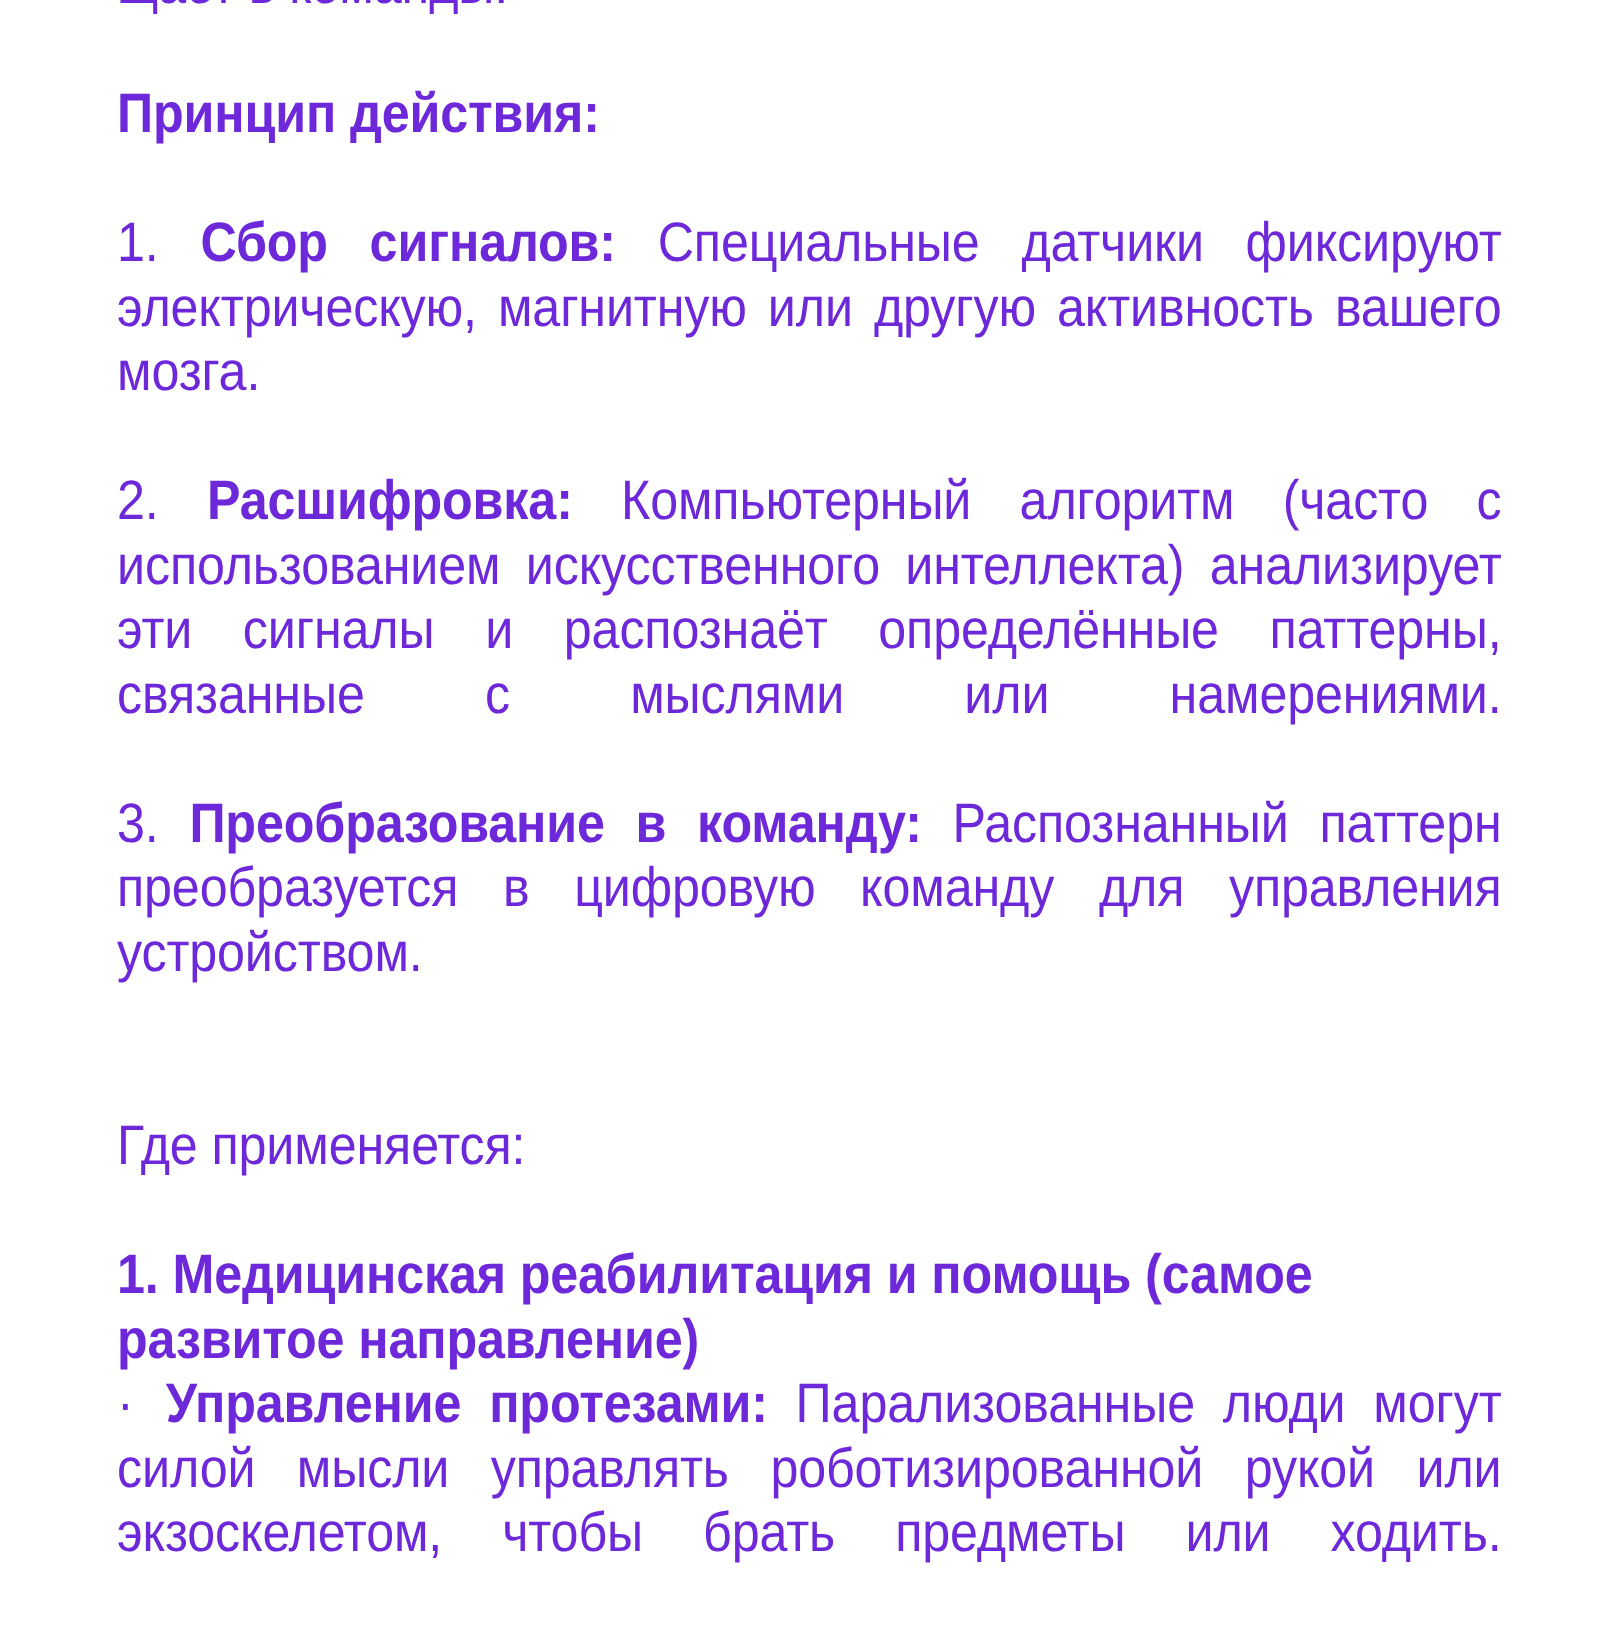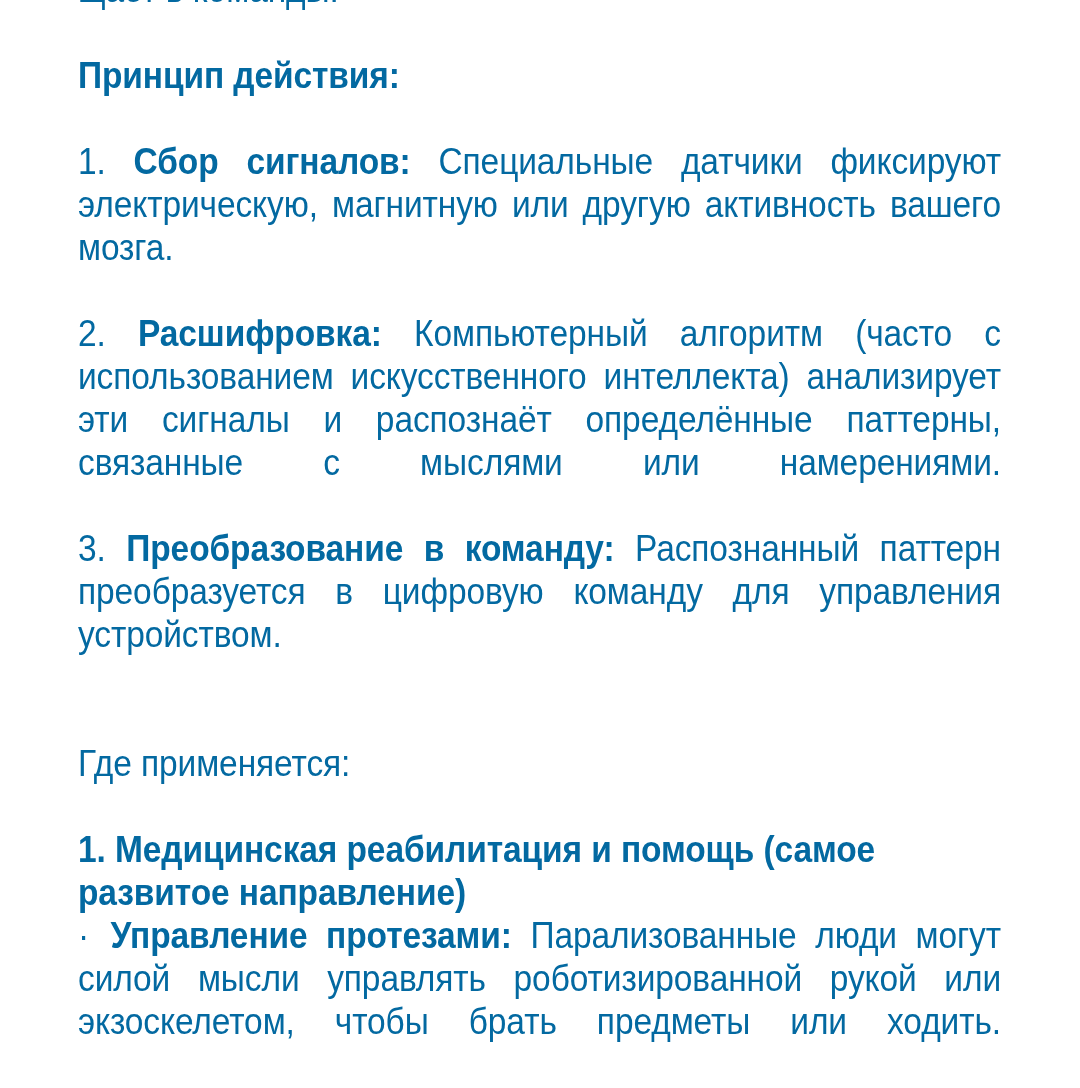--- a/index.html
+++ b/index.html
@@ -9,21 +9,21 @@
     background: #ffffff;
   }
 
   .page {
     position: relative;
     width: 1080px;
     height: 1088px;
     background: #ffffff;
     overflow: hidden;
     font-family: "Liberation Sans", "DejaVu Sans", sans-serif;
-    color: #0369a1;
+    color: #6d28d9;
     -webkit-font-smoothing: none;
   }
 
   
   .col {
     position: absolute;
     left: 78px;
     width: 923px;
     top: -32px;
   }

